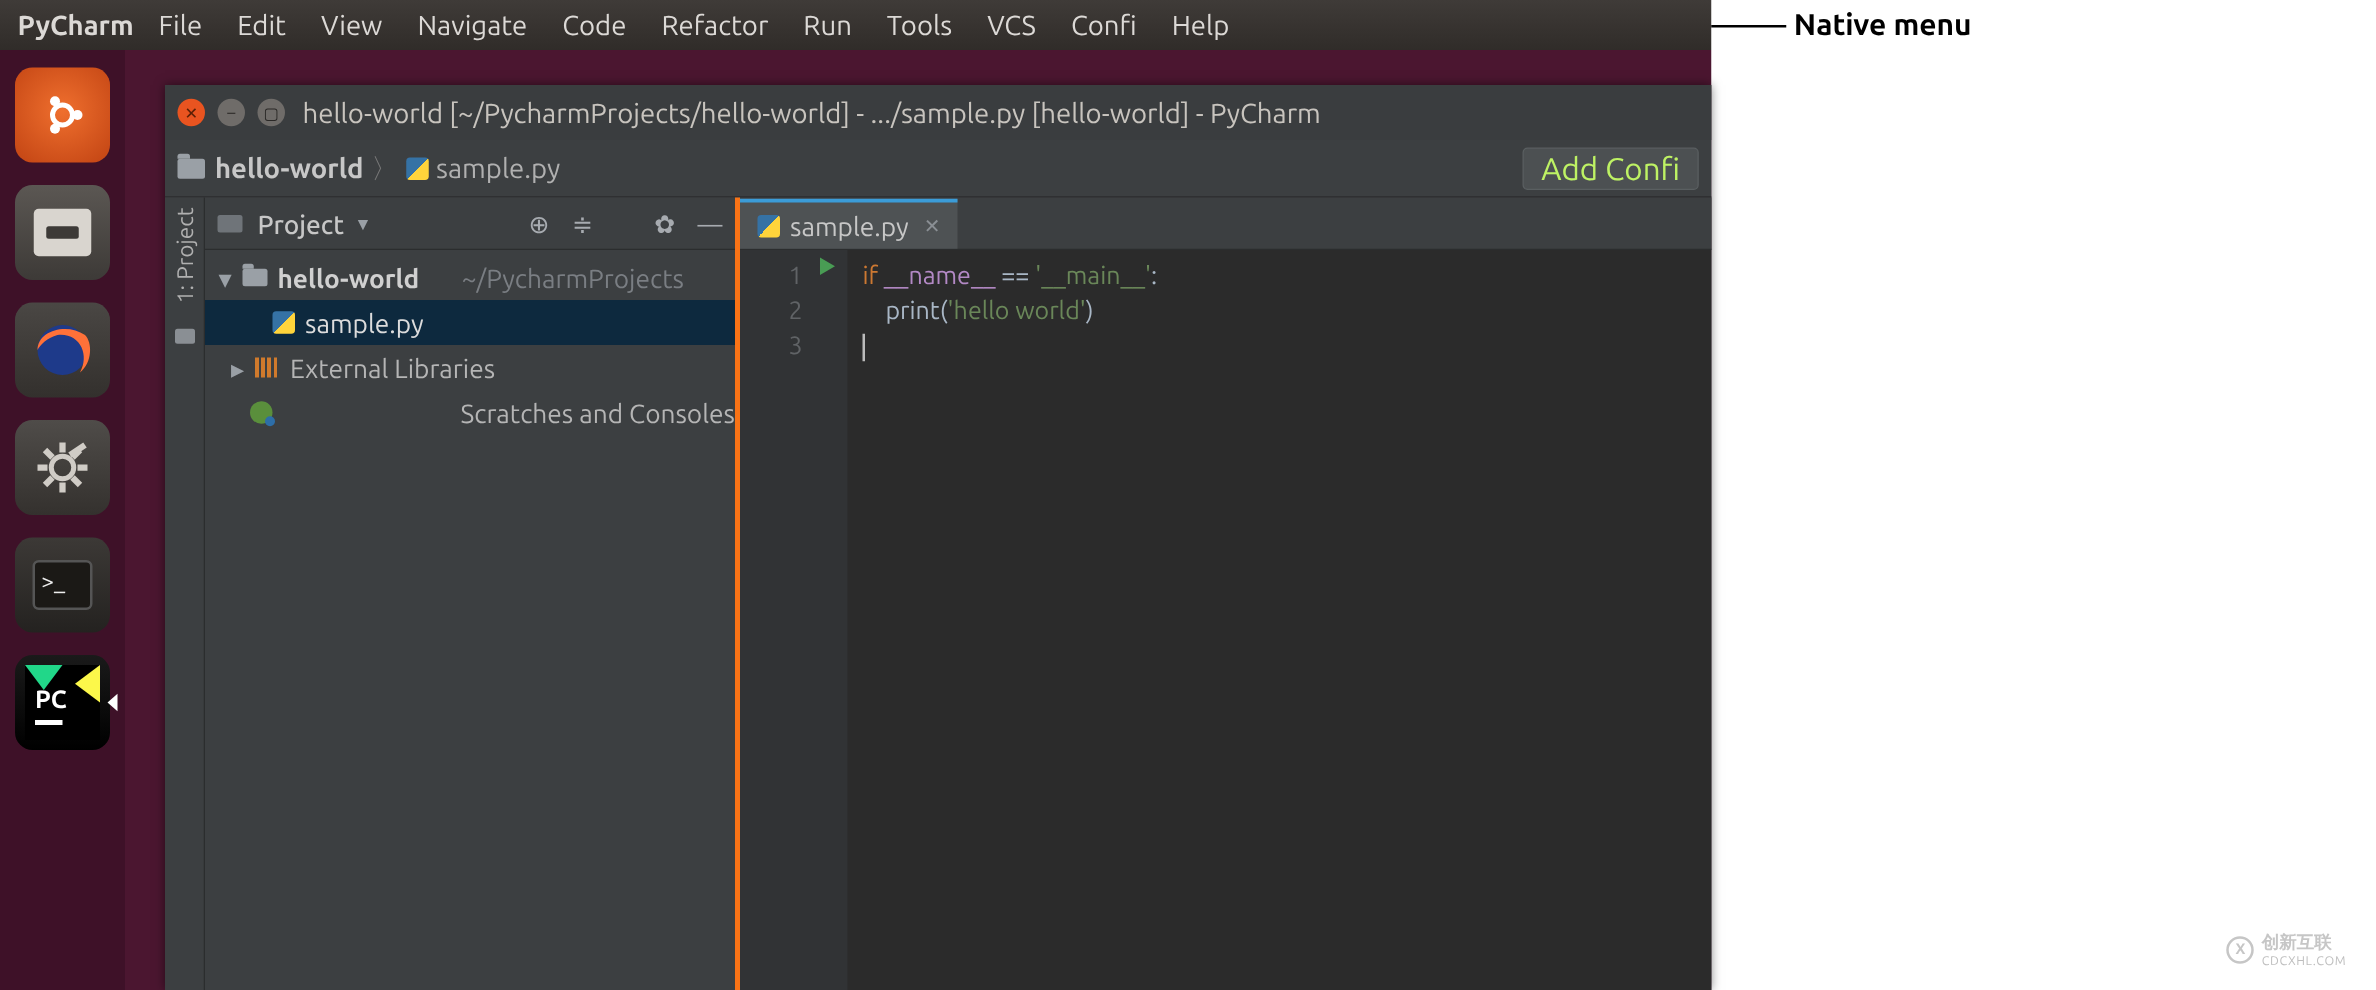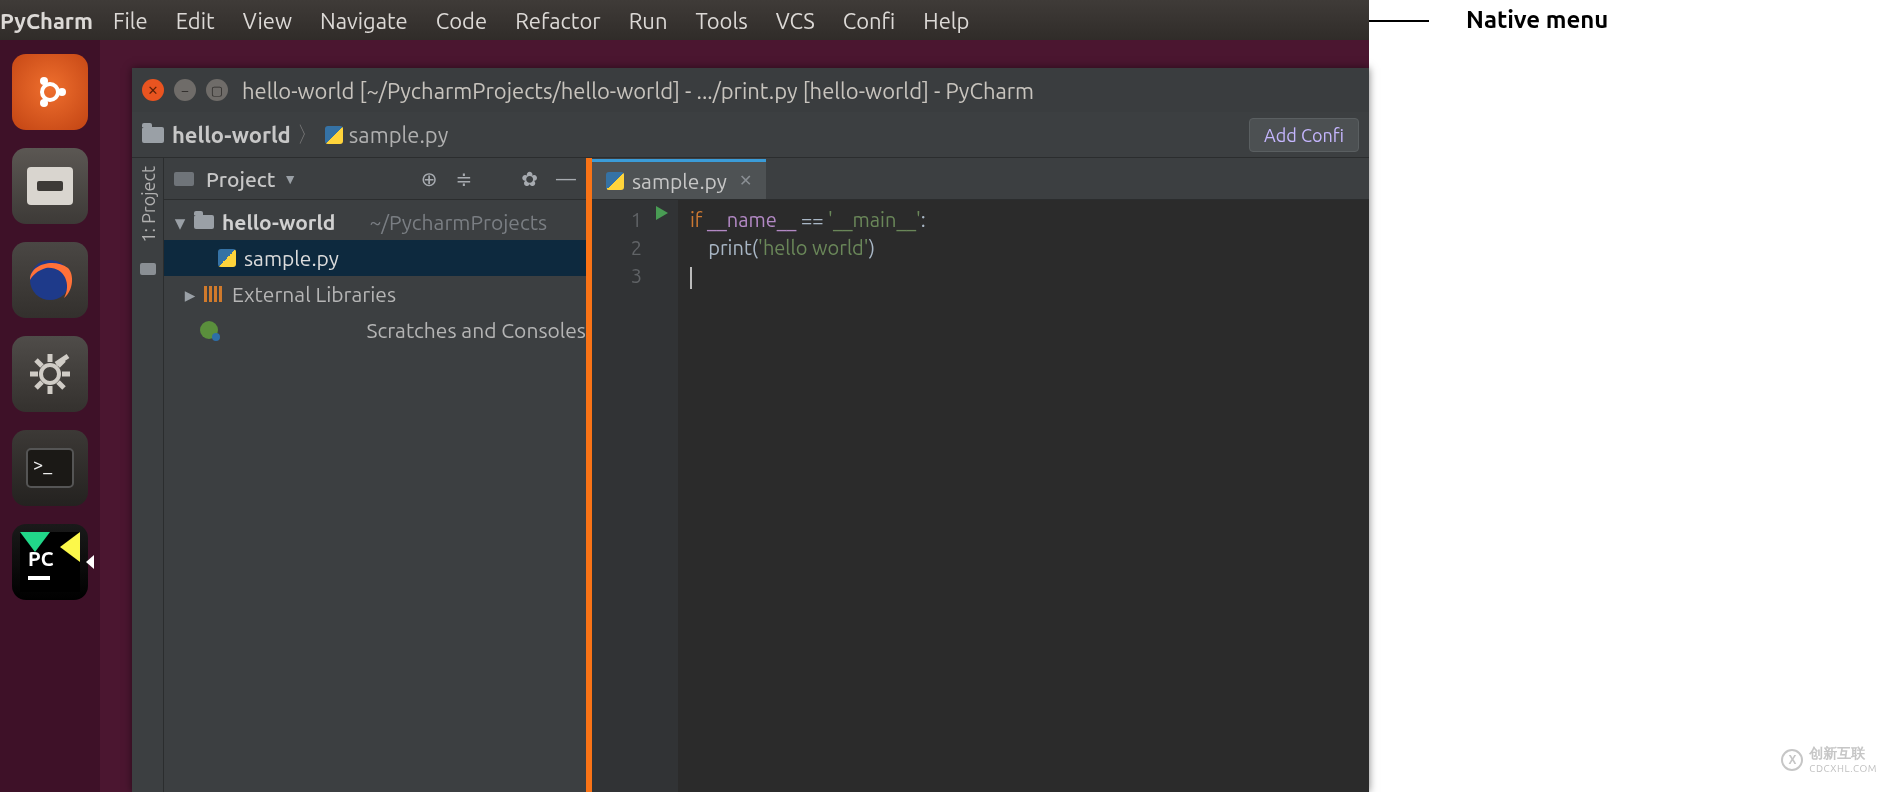--- a/index.html
+++ b/index.html
@@ -1,25 +1,25 @@
 <!DOCTYPE html>
 <html><head>
 <meta charset="utf-8">
 <style>
 * { margin: 0; padding: 0; box-sizing: border-box; font-family: "Ubuntu", "Segoe UI", sans-serif; }
 body { background: #fff; width: 1901px; height: 792px; position: relative; overflow: hidden; }
 
 
-.ubuntu-menubar { position: absolute; left: 0; top: 0; width: 1369px; height: 40px; background: linear-gradient(#3f3b38, #302c29); color: #dcd9d6; display: flex; align-items: center; font-size: 22px; }
+.ubuntu-menubar { position: absolute; left: 0; top: 0; width: 1369px; height: 40px; background: linear-gradient(#3f3b38, #302c29); color: #dcd9d6; display: flex; align-items: center; padding-left: 14px; font-size: 22px; }
 .ubuntu-menubar .app-label { font-weight: bold; margin-right: 6px; }
 .ubuntu-menubar .menu-item { padding: 0 14px; cursor: pointer; }
 
 
 .annotation-line { position: absolute; top: 20px; left: 1369px; width: 60px; height: 2px; background: #000; }
-.annotation-label { position: absolute; top: 6px; left: 1466px; font-weight: bold; font-size: 24px; color: #000; }
+.annotation-label { position: absolute; top: 6px; left: 1435px; font-weight: bold; font-size: 24px; color: #000; }
 
 
 .desktop { position: absolute; left: 0; top: 40px; width: 1369px; height: 752px; background: #4b1630; }
 
 
 .launcher { position: absolute; left: 0; top: 0; width: 100px; height: 100%; background: rgba(40, 10, 25, 0.35); display: flex; flex-direction: column; align-items: center; padding-top: 14px; gap: 18px; }
 .launcher-item { width: 76px; height: 76px; border-radius: 14px; display: flex; align-items: center; justify-content: center; font-size: 30px; color: #fff; }
 .launcher-ubuntu { background: radial-gradient(circle at 50% 45%, #ef6f2e, #c24413); }
 .launcher-files { background: linear-gradient(#5b5753, #3d3a37); }
 .launcher-firefox { background: linear-gradient(#4a4744, #33302d); }
@@ -40,32 +40,32 @@
 .win-close { background: #e95420; color:#5a1f06; }
 .win-min { background: #6f6c69; color:#2a2826; }
 .win-max { background: #6f6c69; color:#2a2826; }
 
 
 .navbar { height: 46px; display: flex; align-items: center; padding: 0 10px; font-size: 22px; color: #b0b0b0; border-bottom: 1px solid #2b2d2e; }
 .navbar .folder-icon { width: 22px; height: 16px; background: #9aa0a6; border-radius: 2px; margin-right: 8px; display:inline-block; position:relative; }
 .navbar .folder-icon::before { content:""; position:absolute; left:0; top:-4px; width:10px; height:4px; background:#9aa0a6; border-radius:2px 2px 0 0; }
 .navbar .crumb { font-weight: bold; color: #c7c7c7; }
 .navbar .sep { margin: 0 6px; color: #777; }
-.navbar .right-btn { margin-left: auto; height: 34px; padding: 0 14px; background: #4c5052; border: 1px solid #5a5f61; border-radius: 4px; color: #c4b5fd; display:flex; align-items:center; font-size:18px; }
+.navbar .right-btn { margin-left: auto; height: 34px; padding: 0 14px; background: #4c5052; border: 1px solid #5a5f61; border-radius: 4px; color: #bef264; display:flex; align-items:center; font-size:25px; }
 
 
 .main-row { flex: 1; display: flex; min-height: 0; }
 
 
 .tool-stripe { width: 32px; background: #3c3f41; border-right: 1px solid #2b2d2e; display:flex; flex-direction:column; align-items:center; padding-top:8px; gap:20px; }
 .tool-stripe .vert-label { writing-mode: vertical-rl; transform: rotate(180deg); font-size: 18px; color: #b0b0b0; }
 .tool-stripe .mini-icon { width:16px; height:12px; background:#8a8f94; border-radius:2px; }
 
 
-.project-pane { width: 428px; background: #3c3f41; border-right: 6px solid #f97316; display:flex; flex-direction:column; }
+.project-pane { width: 428px; background: #3c3f41; border-right: 4px solid #f97316; display:flex; flex-direction:column; }
 .project-header { height: 42px; display:flex; align-items:center; padding: 0 10px; border-bottom:1px solid #2b2d2e; gap:8px; font-size:21px; color:#c7c7c7; }
 .project-header .label { font-weight: 500; }
 .project-header .hdr-icons { margin-left:auto; display:flex; gap:18px; color:#a7abb0; font-size:20px; }
 .proj-body { flex:1; padding-top:4px; overflow:hidden; font-size:21px; }
 .tree-row { display:flex; align-items:center; height:36px; padding-left:10px; gap:8px; color:#b5b5b5; }
 .row-hello { }
 .row-sample { padding-left:54px; background:#0d293e; color:#dcdcdc; }
 .row-ext { padding-left:20px; }
 .row-scratch { padding-left:36px;justify-content:space-between; }
 .chev { width:12px; text-align:center; color:#9aa0a6; }
@@ -176,21 +176,21 @@
     </div>
   </div>
 
   <div class="pycharm-window">
     <div class="titlebar">
       <div class="win-controls">
         <div class="win-btn win-close">✕</div>
         <div class="win-btn win-min">–</div>
         <div class="win-btn win-max">▢</div>
       </div>
-      <span>hello-world [~/PycharmProjects/hello-world] - .../print.py [hello-world] - PyCharm</span>
+      <span>hello-world [~/PycharmProjects/hello-world] - .../sample.py [hello-world] - PyCharm</span>
     </div>
 
     <div class="navbar">
       <span class="folder-icon"></span>
       <span class="crumb">hello-world</span>
       <span class="sep">〉</span>
       <span class="py-icon" style="margin-right:6px;"></span>
       <span>sample.py</span>
       <div class="right-btn">Add Confi</div>
     </div>

